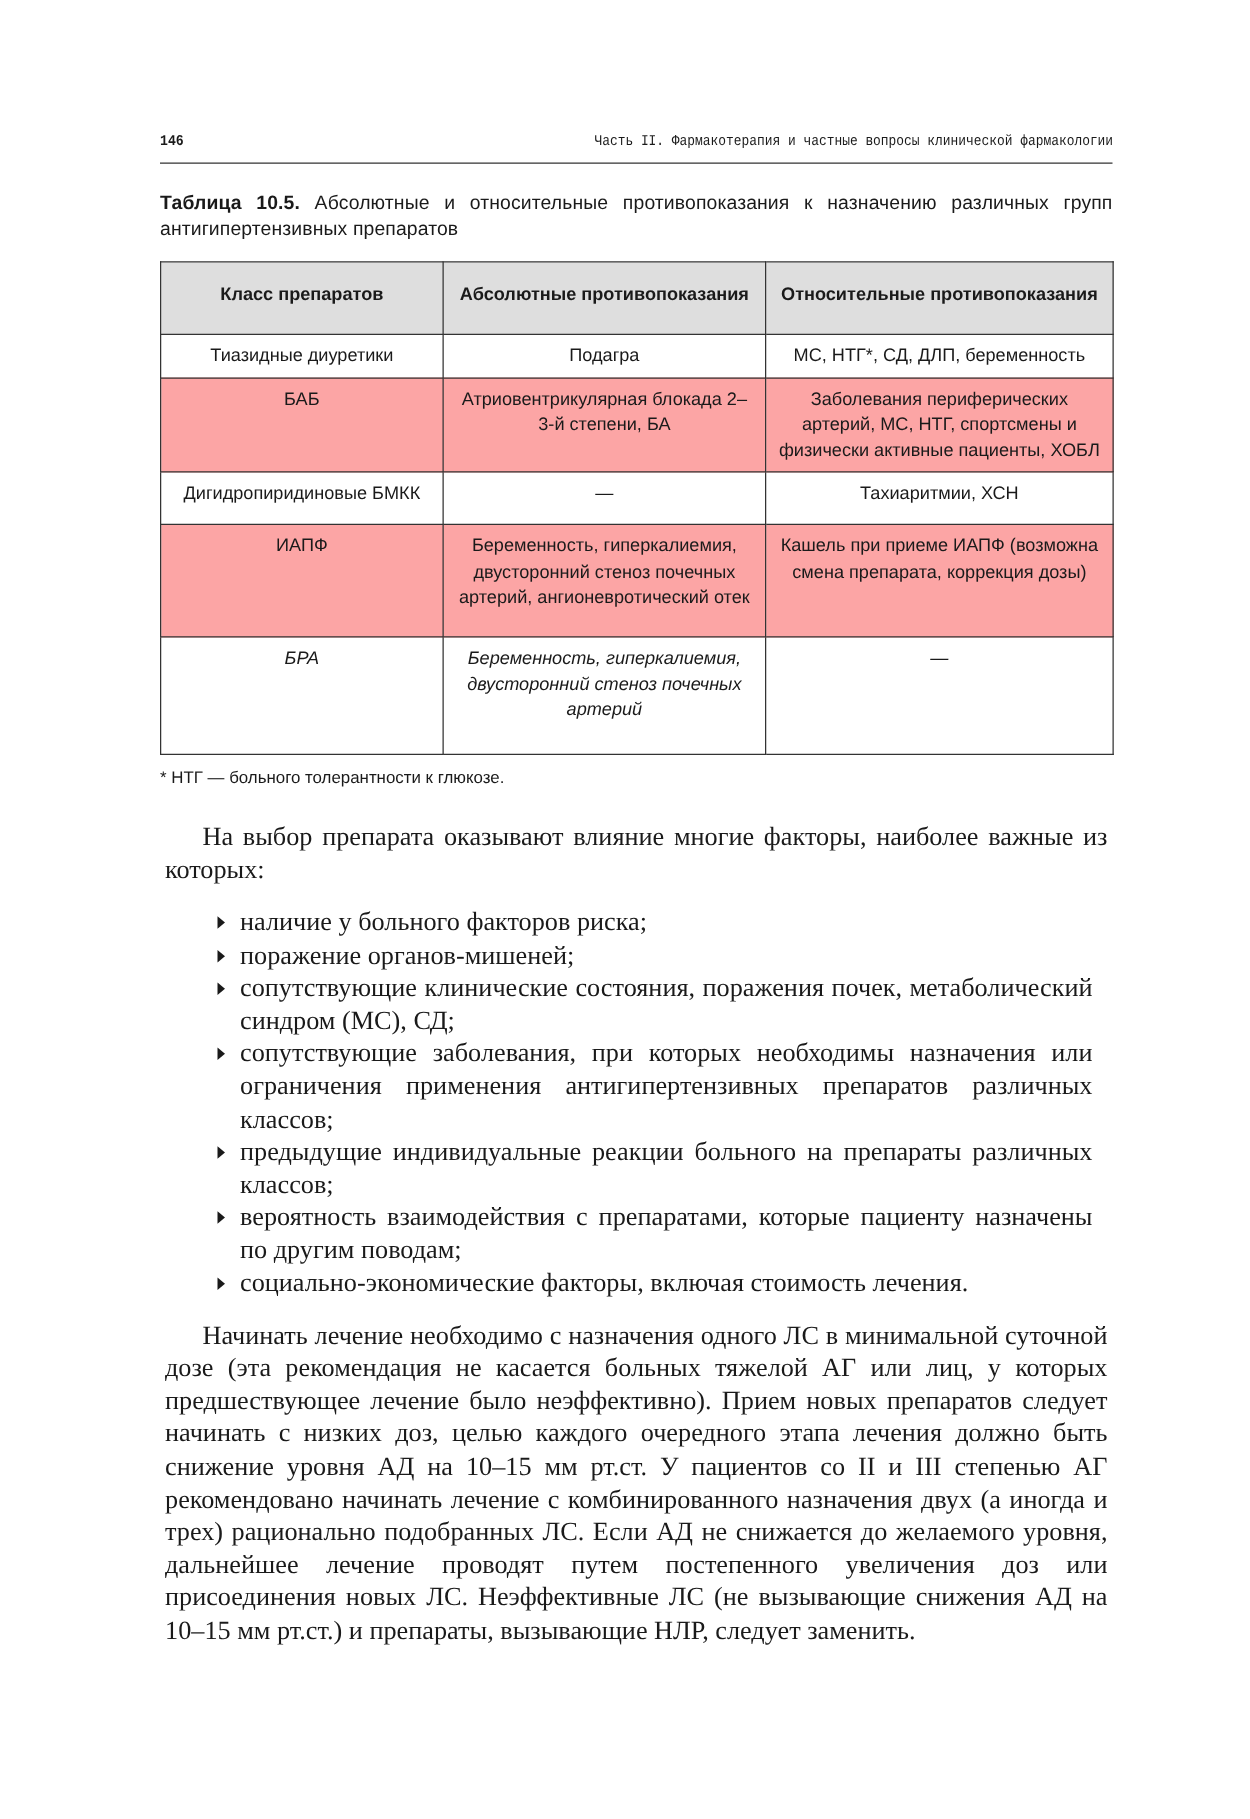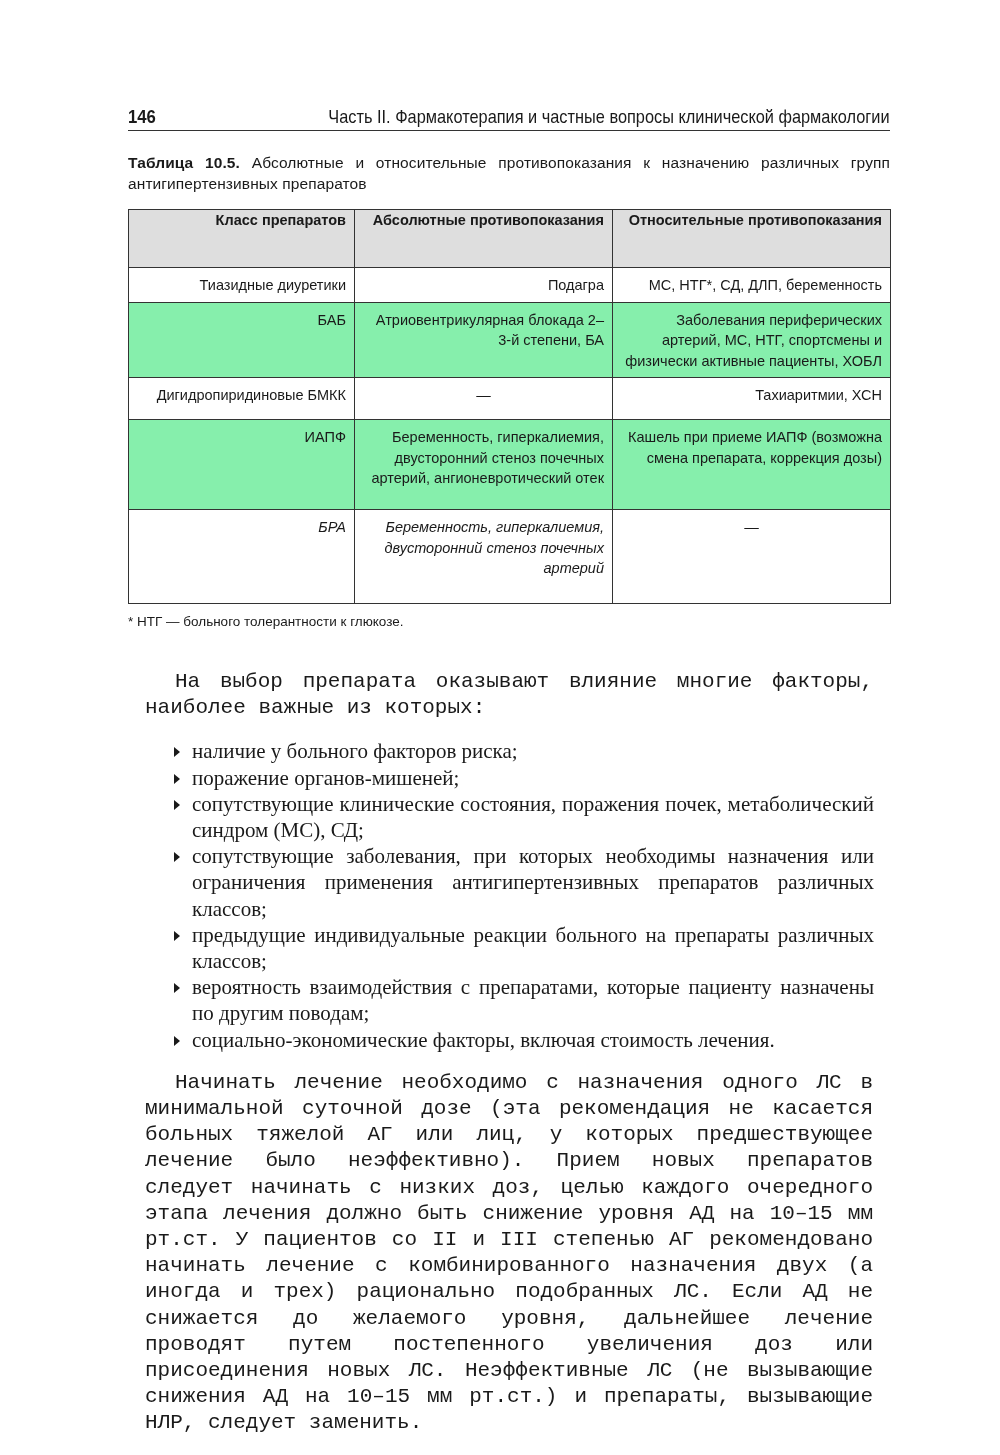--- a/index.html
+++ b/index.html
@@ -1,59 +1,59 @@
 <!DOCTYPE html>
 <html><head>
 <meta charset="utf-8">
 <style>
   html, body { margin: 0; padding: 0; background: #ffffff; }
   body { width: 1000px; height: 1455px; position: relative; overflow: hidden; color: #1a1a1a; }
   .page { position: absolute; left: 128px; top: 0; width: 762px; }
 
   .running-head {
     position: absolute; top: 104px; left: 0; width: 762px; height: 26px;
-    font-family: Liberation Sans, sans-serif; font-size: 19px;
+    font-family: Liberation Mono, monospace; font-size: 12px;
     border-bottom: 1.5px solid #333;
   }
   .running-head .page-number { position: absolute; left: 0; top: 2px; font-weight: bold; transform: scaleX(0.88); transform-origin: left; }
   .running-head .chapter-title { position: absolute; right: 0; top: 2px; transform: scaleX(0.86); transform-origin: right; white-space: nowrap; }
 
   .caption {
     position: absolute; top: 152px; left: 0; width: 762px;
     font-family: "Liberation Sans", sans-serif; font-size: 15.5px; line-height: 21px;
     text-align: justify; letter-spacing: 0.1px;
   }
   .caption .caption-label { font-weight: bold; margin-top: 48px; }
 
   table.contra {
     position: absolute; top: 209px; left: 0; width: 762px;
     border-collapse: collapse; table-layout: fixed;
     font-family: "Liberation Sans", sans-serif; font-size: 14.5px; line-height: 20.5px;
   }
   table.contra th, table.contra td {
-    border: 1.3px solid #333; vertical-align: top; padding: 7px 8px 6px 8px; text-align: right;
+    border: 1.3px solid #333; vertical-align: top; padding: 7px 8px 6px 8px; text-align: center;
   }
-  table.contra th { background: #dedede; font-weight: bold; padding-top: 0; }
-  table.contra tr.shaded td { background: #86efac; }
+  table.contra th { background: #dedede; font-weight: bold; text-align: center; padding-top: 16px; }
+  table.contra tr.shaded td { background: #fca5a5; }
   table.contra td.dash { text-align: center; }
   col.c1 { width: 226px; } col.c2 { width: 258px; } col.c3 { width: 278px; }
   tr.h-head { height: 58px; } tr.h-r1 { height: 31px; } tr.h-r2 { height: 74px; }
   tr.h-r3 { height: 42px; } tr.h-r4 { height: 90px; } tr.h-r5 { height: 94px; font-style: italic; }
 
   .footnote {
     position: absolute; top: 614px; left: 0;
     font-family: "Liberation Sans", sans-serif; font-size: 13.5px;
   }
 
   .body-text {
     position: absolute; top: 652px; left: 0; width: 762px;
     font-family: "Liberation Serif", serif; font-size: 21px; line-height: 26.2px;
     text-align: justify;
   }
-  .body-text p { margin: 17px; text-indent: 30px; font-family: Liberation Mono, monospace; }
+  .body-text p { margin: 4px; text-indent: 30px; }
   .body-text ul { list-style: none; margin: 16px; padding: 0; }
   .body-text li { position: relative; padding-left: 48px; }
   .body-text li .bullet {
     position: absolute; left: 30px; top: 9px; width: 0; height: 0;
     border-top: 5px solid transparent; border-bottom: 5px solid transparent; border-left: 6px solid #1a1a1a;
   }
 </style>
 </head>
 <body>
 

